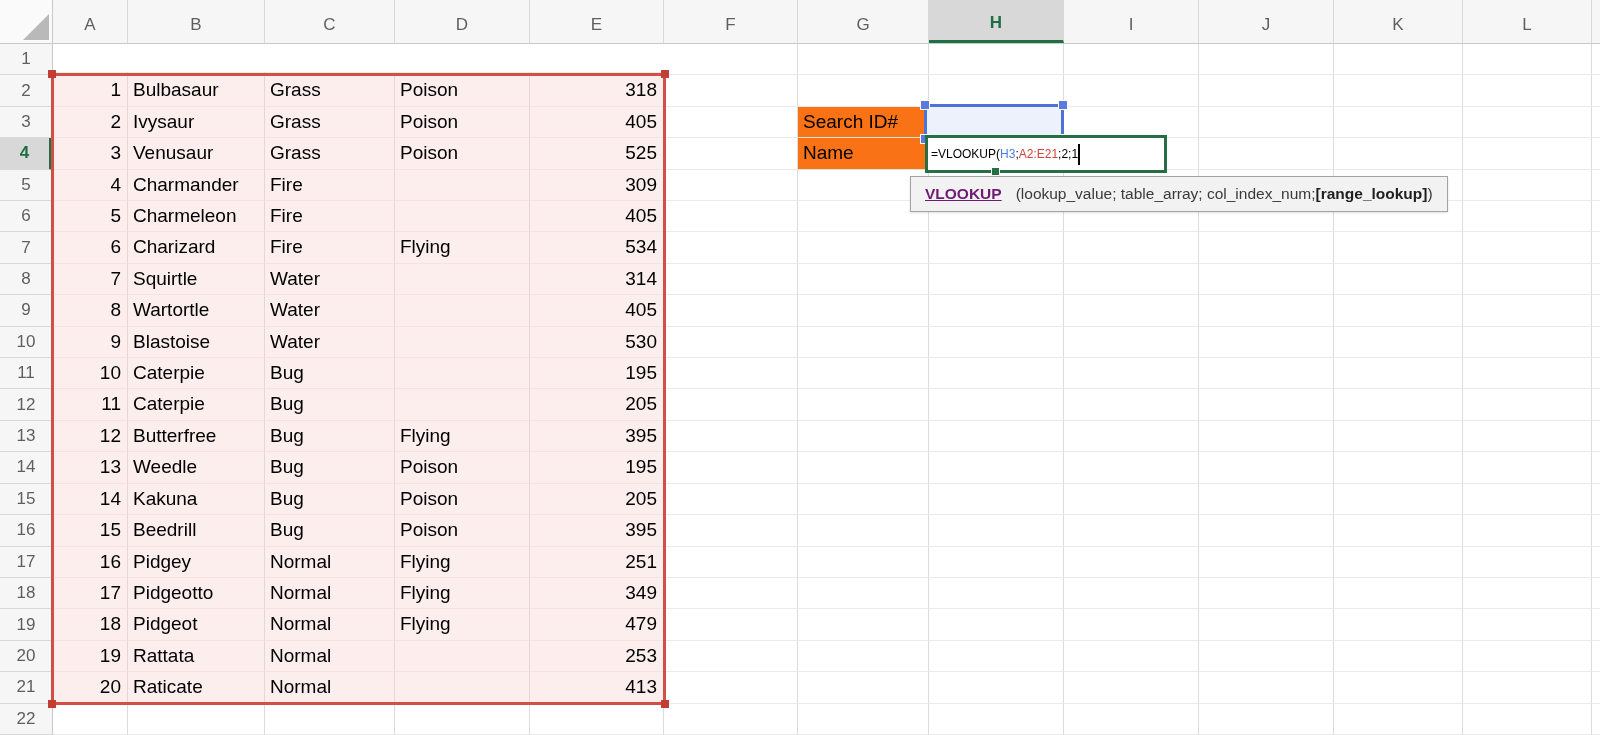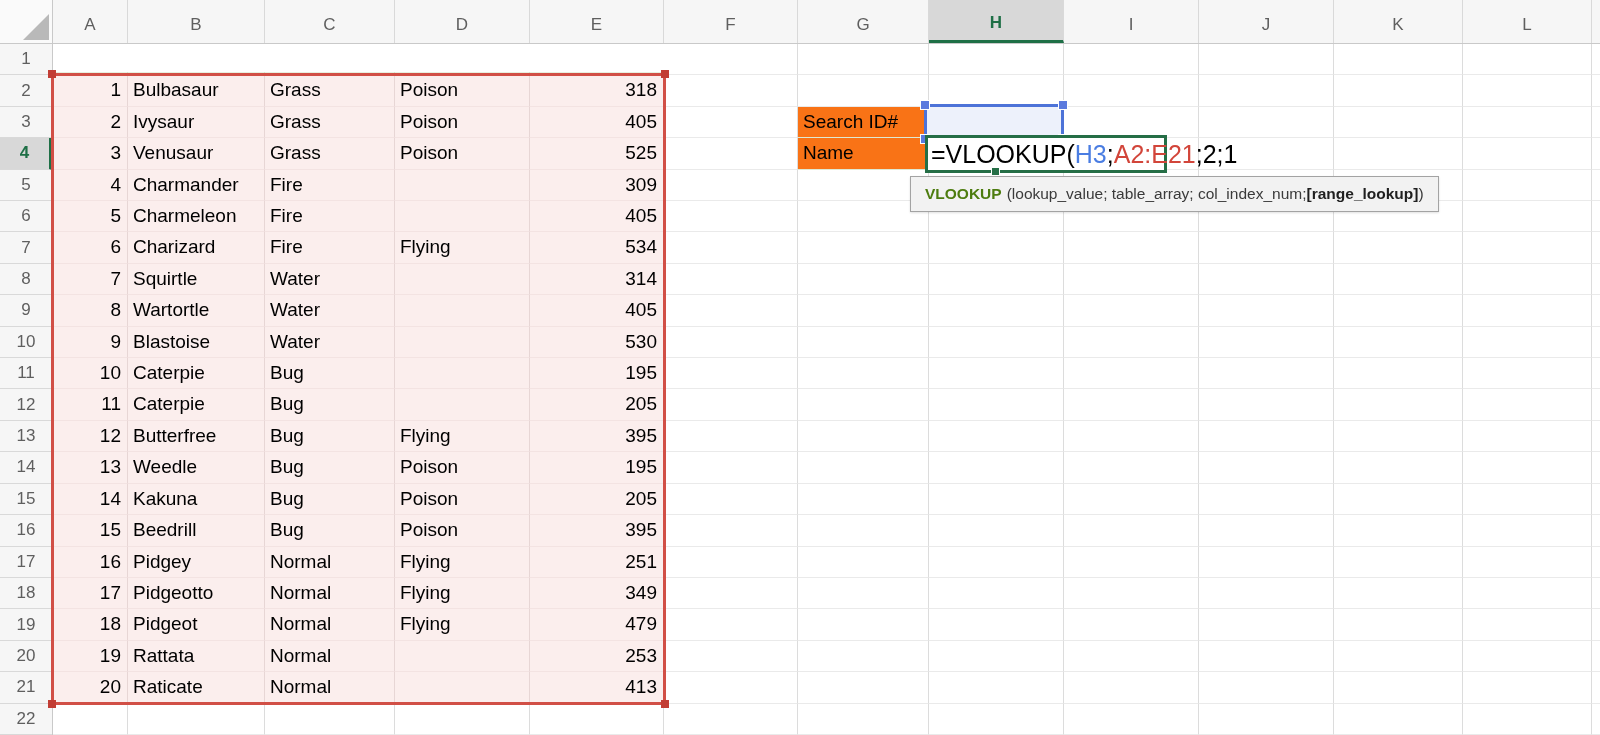--- a/index.html
+++ b/index.html
@@ -45,28 +45,28 @@
   .rh{position:absolute;width:8px;height:8px;background:#c23d34;}
   .rh.tl{left:-6px;top:-6px;} .rh.tr{right:-6px;top:-6px;}
   .rh.bl{left:-6px;bottom:-6px;} .rh.br{right:-6px;bottom:-6px;}
 
   .sel-cell{left:871px;top:60px;width:140px;height:36px;border:3px solid #4d73d8;background:#edf1fb;z-index:4;}
   .bh{position:absolute;width:8px;height:8px;background:#5b7ade;box-shadow:0 0 0 1px #ffffff;}
   .bh.tl{left:-6px;top:-6px;} .bh.tr{right:-6px;top:-6px;}
   .bh.bl{left:-6px;bottom:-6px;} .bh.br{right:-6px;bottom:-6px;}
 
   .formula-box{left:872px;top:91px;width:242px;height:38px;border:3px solid #256e46;background:#ffffff;
-               z-index:6;display:flex;align-items:center;padding-left:3px;font-size:25px;white-space:nowrap;}
+               z-index:6;display:flex;align-items:center;padding-left:3px;font-size:12px;white-space:nowrap;}
   .caret{display:inline-block;width:2px;height:21px;background:#000;vertical-align:-4px;}
   .gh{position:absolute;left:64px;bottom:-5px;width:7px;height:7px;background:#256e46;box-shadow:0 0 0 1px #ffffff;}
 
   .tooltip{left:857px;top:132px;height:36px;z-index:7;background:#f2f2f2;border:1px solid #a3a3a3;
            display:flex;align-items:center;padding:0 14px;font-size:15.5px;color:#3a3a3a;
            box-shadow:0 1px 2px rgba(0,0,0,0.12);white-space:nowrap;}
-  .tooltip a{color:#4d7c0f;font-weight:600;margin-right:5px;cursor:pointer;}
+  .tooltip a{color:#701a75;font-weight:600;text-decoration:underline;margin-right:14px;cursor:pointer;}
   .tooltip b{color:#1f1f1f;}
 </style>
 </head>
 <body>
 
 <div class="screen">
 
   <div class="corner">
     <svg width="26" height="26">
       <polygon points="26,0 26,26 0,26" fill="#b9b9b9"></polygon>

